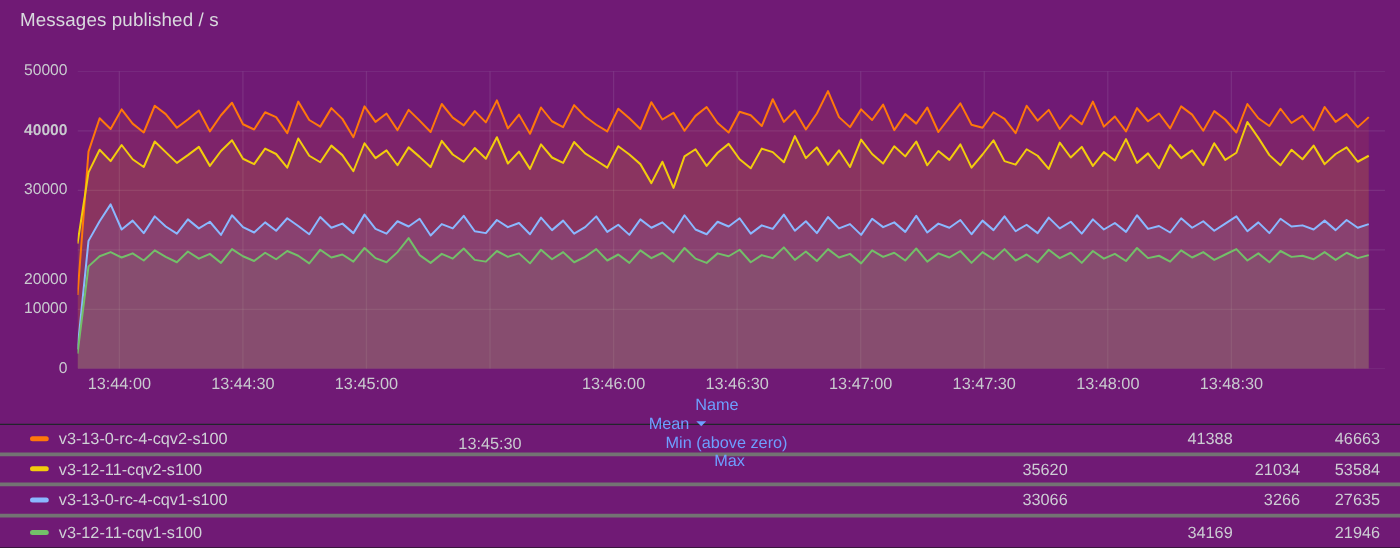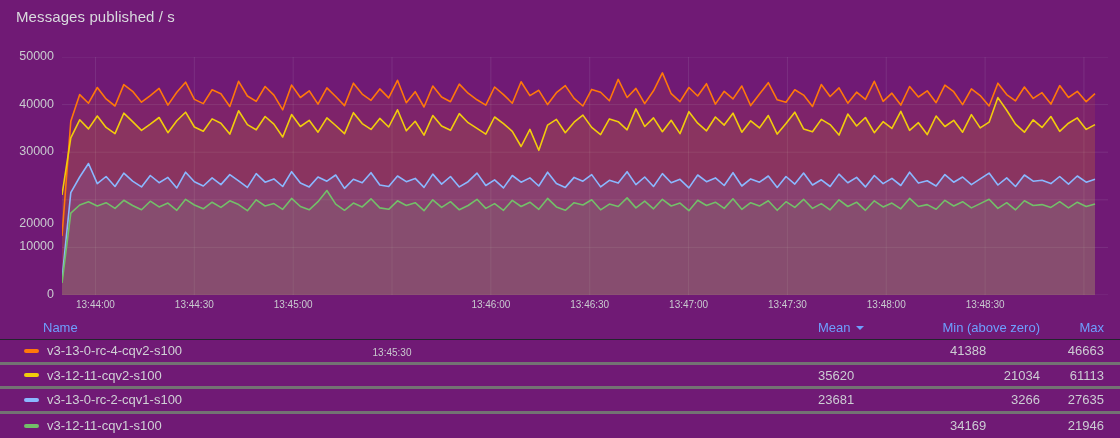--- a/index.html
+++ b/index.html
@@ -12,28 +12,28 @@
     position:absolute; left:16px; top:8px;
     font-size:15px; font-weight:500; color:#D9DADE; letter-spacing:0.1px;
   }
   .plot-svg { position:absolute; left:62px; top:57px; }
   .y-axis-label {
     position:absolute; left:6px; width:48px; text-align:right;
     font-size:12.5px; color:#C9CACF;
   }
   .x-axis-label {
     position:absolute; top:299px; transform:translateX(-50%);
-    font-size:10px; color:#C9CACF; white-space:nowrap;
+    font-size:13px; color:#C9CACF; white-space:nowrap;
   }
   .legend-table { position:absolute; left:0; right:0; top:316px; }
   .lheader, .lrow {
     display:flex; align-items:center;
     padding-left:24px; padding-right:16px;
   }
-  .lheader { height:24px; border-bottom:1px solid #22252C; }
+  .lheader { height:24px; border-bottom:1px solid #22252C;flex-direction:column; }
   .lrow { height:24.5px; border-bottom:3px solid #737373; cursor:pointer; }
   .lrow:last-child { border-bottom:none; }
   .hcell { font-size:13px; font-weight:500; color:#6E9FFF; cursor:pointer; }
   .hname { flex:1 1 auto; padding-left:19px; }
   .col-mean { width:90px; }
   .col-min  { width:132px; text-align:right; }
   .col-max  { width:64px; text-align:right; }
   .sort-caret {
     display:inline-block; width:0; height:0; margin-left:5px; margin-bottom:1px;
     border-left:4px solid transparent; border-right:4px solid transparent;
@@ -84,21 +84,21 @@
       <polyline points="0.0,137.9 8.8,80.9 17.7,62.8 26.5,71.9 35.3,59.0 44.1,70.4 53.0,76.6 61.8,56.2 70.6,64.7 79.5,73.3 88.3,67.1 97.1,60.5 105.9,75.7 114.8,63.8 123.6,55.2 132.4,70.0 141.3,74.3 150.1,61.9 158.9,66.2 167.8,77.1 176.6,53.8 185.4,67.6 194.2,72.8 203.1,59.5 211.9,67.1 220.7,80.0 229.6,57.6 238.4,69.5 247.2,63.3 256.0,75.2 264.9,60.9 273.7,68.5 282.5,76.6 291.4,55.7 300.2,66.6 309.0,72.4 317.8,61.4 326.7,70.0 335.5,52.8 344.3,73.8 353.2,64.3 362.0,78.1 370.8,58.5 379.6,69.0 388.5,73.3 397.3,56.6 406.1,65.7 415.0,71.4 423.8,77.1 432.6,60.0 441.5,66.6 450.3,74.3 459.1,89.5 467.9,72.4 476.8,93.3 485.6,68.1 494.4,62.4 503.3,75.7 512.1,65.2 520.9,58.1 529.7,70.4 538.6,77.6 547.4,61.9 556.2,64.7 565.1,72.8 573.9,51.9 582.7,69.5 591.5,60.9 600.4,74.7 609.2,63.3 618.0,76.6 626.9,54.7 635.7,66.2 644.5,73.8 653.4,60.0 662.2,68.1 671.0,56.2 679.8,75.2 688.7,63.8 697.5,70.9 706.3,58.5 715.2,77.1 724.0,66.6 732.8,55.2 741.6,71.9 750.5,74.7 759.3,62.4 768.1,67.6 777.0,78.1 785.8,57.1 794.6,69.0 803.4,60.5 812.3,75.7 821.1,64.7 829.9,71.4 838.8,54.3 847.6,73.3 856.4,65.7 865.2,77.6 874.1,59.0 882.9,69.5 891.7,63.3 900.6,75.2 909.4,57.6 918.2,70.9 927.1,65.2 935.9,40.6 944.7,53.3 953.5,67.1 962.4,75.2 971.2,62.8 980.0,70.4 988.9,59.5 997.7,74.3 1006.5,66.2 1015.3,60.9 1024.2,72.4 1033.0,67.6" fill="none" stroke="#F2CC0C" stroke-width="1.6" stroke-linejoin="round"></polyline>
       <polyline points="0.0,222.5 8.8,135.7 17.7,120.0 26.5,106.5 35.3,126.6 44.1,119.5 53.0,129.5 61.8,116.1 70.6,124.2 79.5,129.9 88.3,118.5 97.1,125.7 105.9,120.4 114.8,130.9 123.6,115.2 132.4,124.7 141.3,129.0 150.1,120.9 158.9,127.6 167.8,117.6 176.6,123.8 185.4,130.4 194.2,116.6 203.1,125.2 211.9,121.9 220.7,129.5 229.6,114.7 238.4,126.1 247.2,129.9 256.0,120.0 264.9,124.2 273.7,118.0 282.5,131.4 291.4,122.3 300.2,125.7 309.0,115.7 317.8,128.0 326.7,129.5 335.5,119.0 344.3,124.7 353.2,121.4 362.0,130.4 370.8,117.1 379.6,127.1 388.5,119.5 397.3,129.9 406.1,124.7 415.0,116.1 423.8,128.5 432.6,122.8 441.5,130.9 450.3,118.5 459.1,125.2 467.9,120.9 476.8,129.0 485.6,115.2 494.4,126.6 503.3,130.4 512.1,120.4 520.9,124.2 529.7,117.6 538.6,129.9 547.4,123.3 556.2,126.1 565.1,114.7 573.9,127.6 582.7,120.0 591.5,129.5 600.4,116.6 609.2,125.7 618.0,122.3 626.9,130.9 635.7,118.0 644.5,124.7 653.4,120.9 662.2,128.5 671.0,115.7 679.8,129.0 688.7,121.9 697.5,125.2 706.3,119.0 715.2,130.4 724.0,119.5 732.8,127.1 741.6,116.1 750.5,128.0 759.3,122.8 768.1,129.5 777.0,117.1 785.8,125.7 794.6,120.4 803.4,129.9 812.3,118.5 821.1,126.6 829.9,121.4 838.8,128.5 847.6,115.2 856.4,126.1 865.2,123.8 874.1,129.0 882.9,117.6 891.7,125.2 900.6,120.0 909.4,127.6 918.2,121.9 927.1,116.1 935.9,128.0 944.7,120.9 953.5,129.5 962.4,118.0 971.2,124.2 980.0,123.3 988.9,126.6 997.7,119.5 1006.5,127.1 1015.3,119.0 1024.2,125.2 1033.0,122.3" fill="none" stroke="#8AB8FF" stroke-width="1.6" stroke-linejoin="round"></polyline>
       <polyline points="0.0,225.9 8.8,156.1 17.7,148.0 26.5,144.7 35.3,149.0 44.1,145.7 53.0,151.4 61.8,143.3 70.6,148.5 79.5,152.8 88.3,144.2 97.1,149.9 105.9,146.1 114.8,153.3 123.6,142.3 132.4,148.0 141.3,151.8 150.1,145.2 158.9,150.4 167.8,143.8 176.6,147.6 185.4,153.7 194.2,142.8 203.1,149.0 211.9,146.6 220.7,152.3 229.6,141.4 238.4,149.5 247.2,152.8 256.0,144.7 264.9,133.5 273.7,147.1 282.5,153.3 291.4,146.1 300.2,149.9 309.0,141.8 317.8,150.9 326.7,152.3 335.5,143.8 344.3,148.5 353.2,145.7 362.0,153.7 370.8,142.8 379.6,150.4 388.5,144.7 397.3,152.8 406.1,148.5 415.0,142.3 423.8,151.4 432.6,146.6 441.5,153.3 450.3,143.3 459.1,149.5 467.9,145.2 476.8,152.3 485.6,141.4 494.4,149.9 503.3,153.3 512.1,145.7 520.9,148.0 529.7,142.8 538.6,152.8 547.4,147.1 556.2,149.5 565.1,140.9 573.9,150.9 582.7,144.2 591.5,151.8 600.4,142.3 609.2,149.0 618.0,146.1 626.9,153.7 635.7,143.3 644.5,148.5 653.4,145.2 662.2,151.4 671.0,141.8 679.8,152.3 688.7,145.7 697.5,149.0 706.3,143.8 715.2,153.3 724.0,144.7 732.8,150.4 741.6,142.3 750.5,151.4 759.3,146.6 768.1,152.8 777.0,142.8 785.8,149.5 794.6,145.2 803.4,153.3 812.3,143.8 821.1,149.9 829.9,146.1 838.8,151.8 847.6,141.4 856.4,149.5 865.2,147.6 874.1,152.3 882.9,143.3 891.7,149.0 900.6,144.7 909.4,150.9 918.2,146.6 927.1,142.3 935.9,151.4 944.7,145.7 953.5,152.8 962.4,143.8 971.2,148.5 980.0,147.6 988.9,150.4 997.7,144.7 1006.5,150.9 1015.3,145.2 1024.2,149.5 1033.0,147.1" fill="none" stroke="#73BF69" stroke-width="1.6" stroke-linejoin="round"></polyline>
     </svg>
 
   <div id="yAxis">
       <span class="y-axis-label" style="top: 287px;">0</span>
       <span class="y-axis-label" style="top: 239.4px;">10000</span>
       <span class="y-axis-label" style="top: 191.8px; margin-top: 24px;">20000</span>
       <span class="y-axis-label" style="top: 144.2px;">30000</span>
-      <span class="y-axis-label" style="top: 96.6px;">40000</span>
+      <span class="y-axis-label" style="top: 96.6px; font-weight: bold;">40000</span>
       <span class="y-axis-label" style="top: 49px;">50000</span>
     </div>
   <div id="xAxis">
       <span class="x-axis-label" style="left: 95.472px;">13:44:00</span>
       <span class="x-axis-label" style="left: 194.319px;">13:44:30</span>
       <span class="x-axis-label" style="left: 293.166px;">13:45:00</span>
       <span class="x-axis-label" style="left: 392.013px; margin-top: 48px;">13:45:30</span>
       <span class="x-axis-label" style="left: 490.86px;">13:46:00</span>
       <span class="x-axis-label" style="left: 589.707px;">13:46:30</span>
       <span class="x-axis-label" style="left: 688.554px;">13:47:00</span>
@@ -119,26 +119,26 @@
       <span class="swatch" style="background: rgb(255, 120, 10);"></span>
       <span class="lname">v3-13-0-rc-4-cqv2-s100</span>
       <span class="num col-mean">41388</span>
       <span class="num col-max">46663</span>
     </div>
     <div class="lrow">
       <span class="swatch" style="background: rgb(242, 204, 12);"></span>
       <span class="lname">v3-12-11-cqv2-s100</span>
       <span class="num col-mean">35620</span>
       <span class="num col-min">21034</span>
-      <span class="num col-max">61113</span>
+      <span class="num col-max">53584</span>
     </div>
     <div class="lrow">
       <span class="swatch" style="background: rgb(138, 184, 255);"></span>
-      <span class="lname">v3-13-0-rc-2-cqv1-s100</span>
-      <span class="num col-mean">23681</span>
+      <span class="lname">v3-13-0-rc-4-cqv1-s100</span>
+      <span class="num col-mean">33066</span>
       <span class="num col-min">3266</span>
       <span class="num col-max">27635</span>
     </div>
     <div class="lrow">
       <span class="swatch" style="background: rgb(115, 191, 105);"></span>
       <span class="lname">v3-12-11-cqv1-s100</span>
       <span class="num col-mean">34169</span>
       <span class="num col-max">21946</span>
     </div>
   </div>

